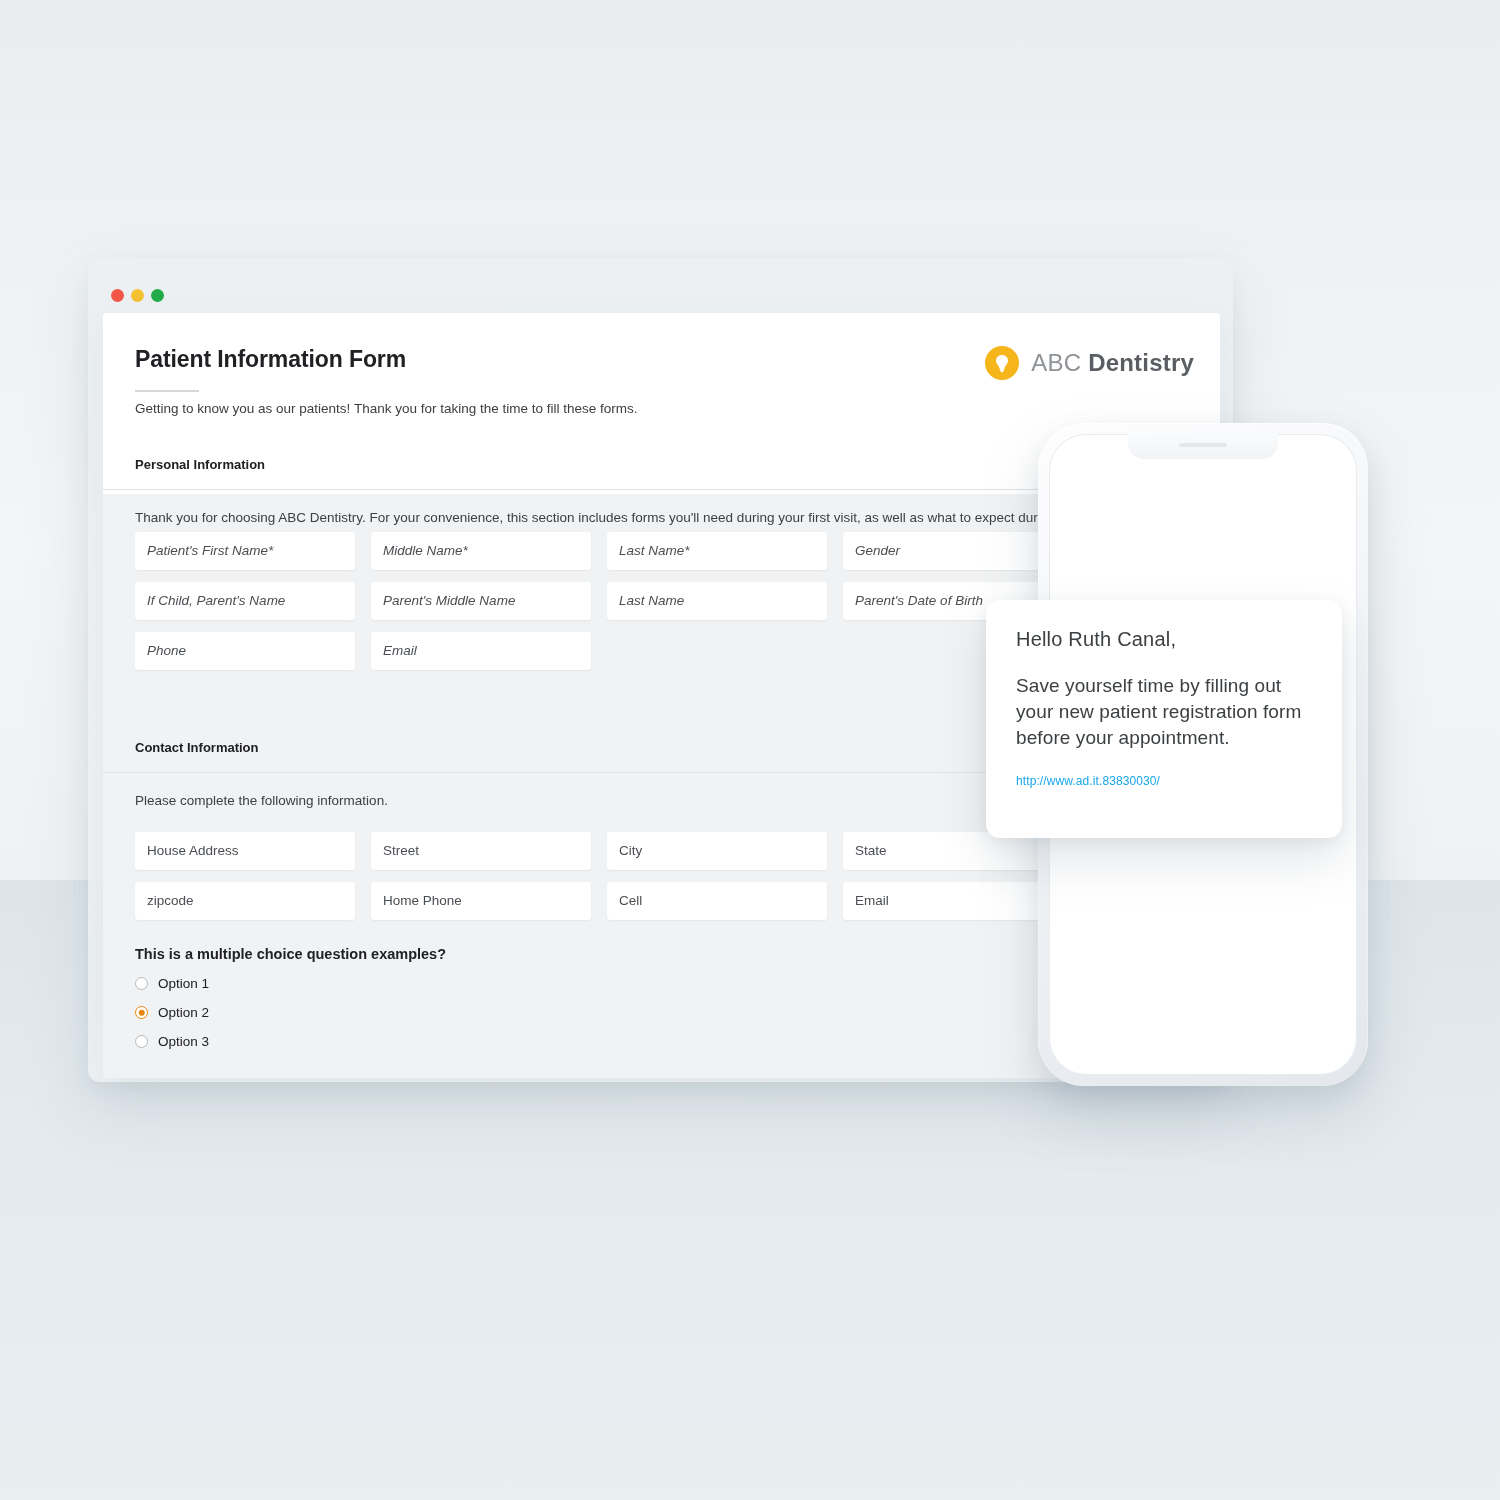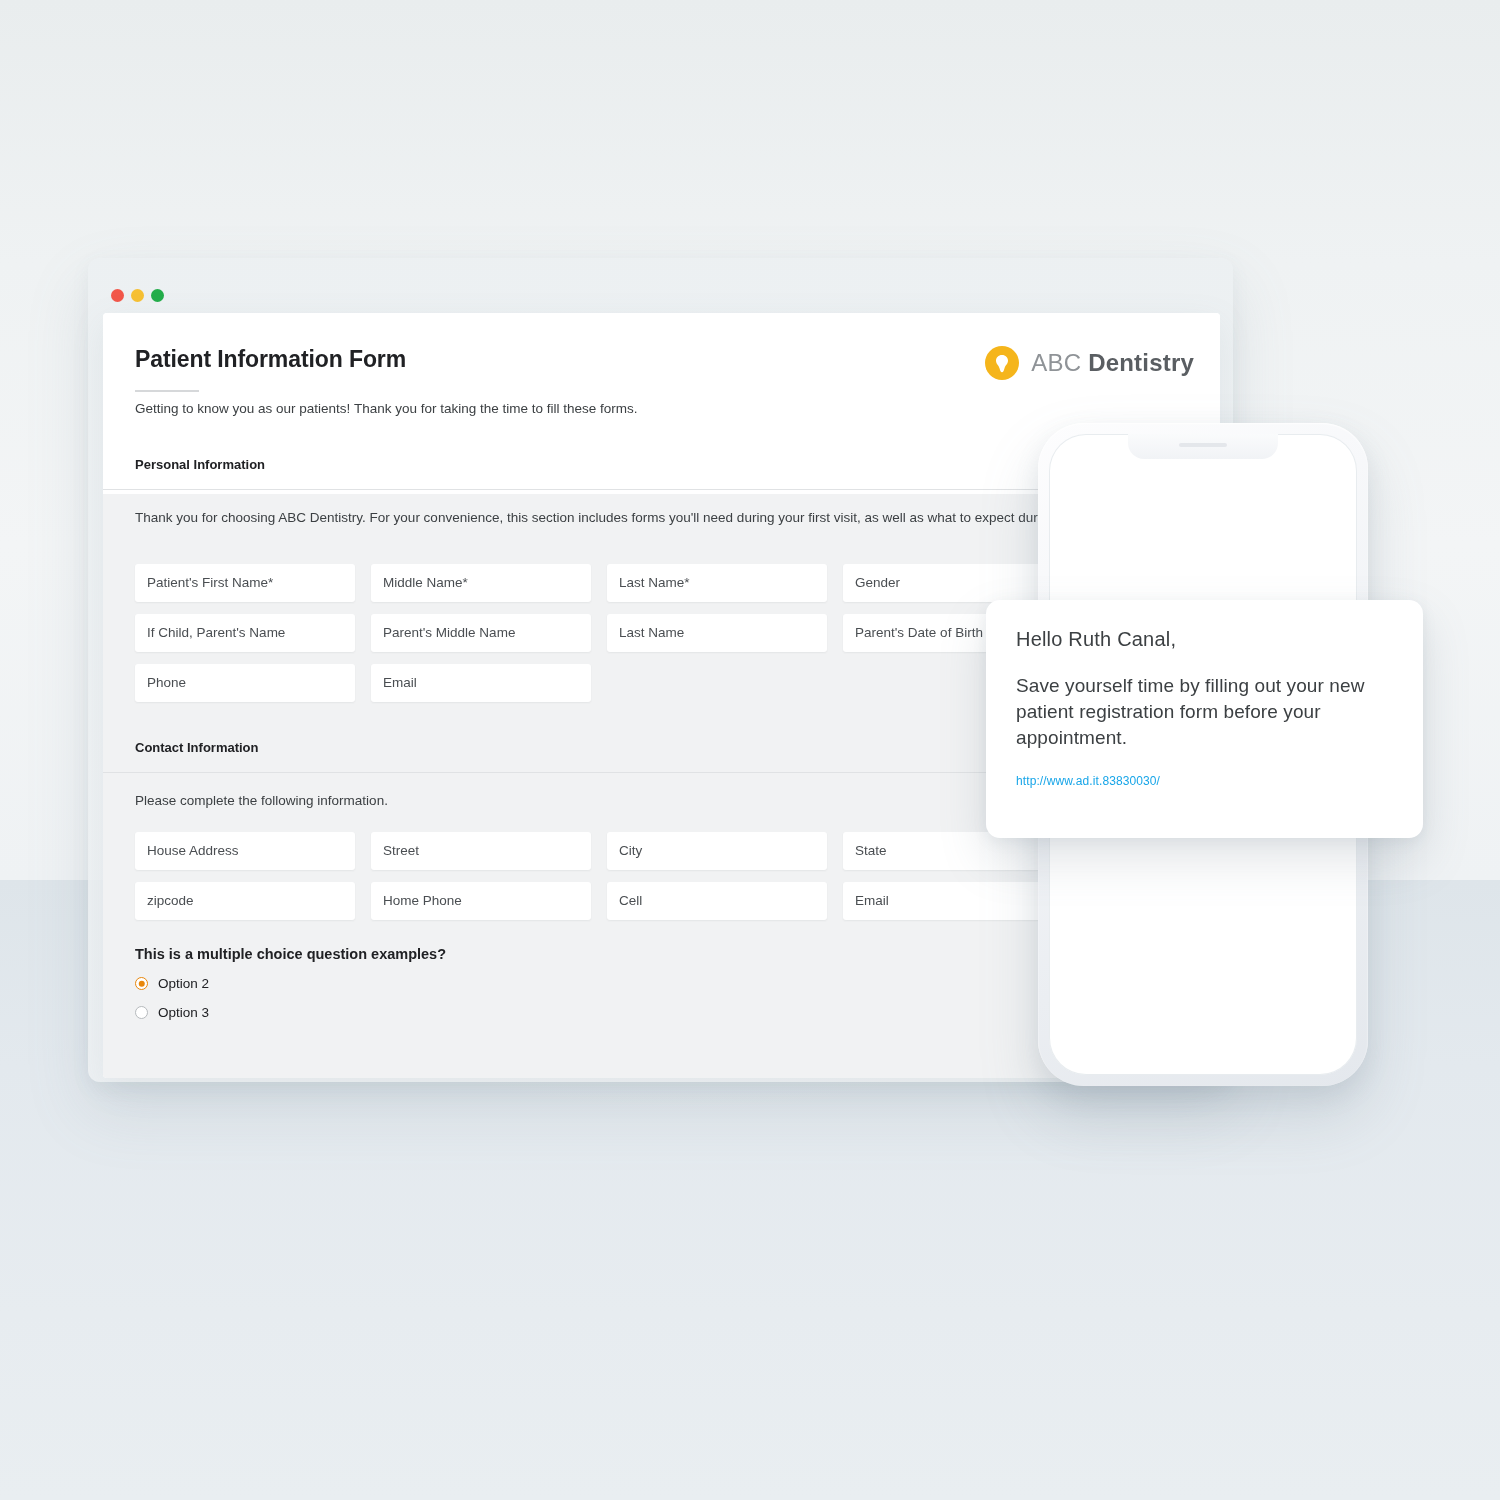--- a/index.html
+++ b/index.html
@@ -297,21 +297,21 @@
     height: 4px;
     border-radius: 3px;
     background: #e4e7eb;
   }
 
   
   #notification-card {
     position: absolute;
     left: 986px;
     top: 600px;
-    width: 437px;
+    width: 356px;
     height: 238px;
     background: #ffffff;
     border-radius: 14px;
     box-shadow: 0 22px 48px rgba(110,125,140,0.20), 0 4px 14px rgba(110,125,140,0.10);
     padding: 28px 30px;
     box-sizing: border-box;
   }
   #notif-greeting {
     font-size: 20px;
     color: #3c4043;
@@ -369,21 +369,21 @@
         <span class="bold">Dentistry</span>
       </div>
     </div>
   </div>
 
   <div id="personal-section">
     <div class="section-title">Personal Information</div>
     <div class="section-rule"></div>
     <div class="section-desc" style="padding-top:18px;">Thank you for choosing ABC Dentistry. For your convenience, this section includes forms you'll need during your first visit, as well as what to expect during your appointment.</div>
 
-    <div class="field-grid" style="margin-top:35px;">
+    <div class="field-grid" style="margin-top:3px;font-style:italic;">
       <div class="field">
           <span class="field-placeholder">Patient's First Name*</span>
         </div>
       <div class="field">
           <span class="field-placeholder">Middle Name*</span>
         </div>
       <div class="field">
           <span class="field-placeholder">Last Name*</span>
         </div>
       <div class="field">
@@ -441,20 +441,24 @@
         </div>
       <div class="field">
           <span class="field-placeholder">Email</span>
         </div>
     </div>
   </div>
 
   <div id="choice-block">
     <div id="choice-question">This is a multiple choice question examples?</div>
 
+    <div class="radio-row">
+      <span class="radio-mark"></span>
+      <span class="radio-label">Option 1</span>
+    </div>
     <div class="radio-row">
       <span class="radio-mark checked"></span>
       <span class="radio-label">Option 2</span>
     </div>
     <div class="radio-row">
       <span class="radio-mark"></span>
       <span class="radio-label">Option 3</span>
     </div>
   </div>
 

